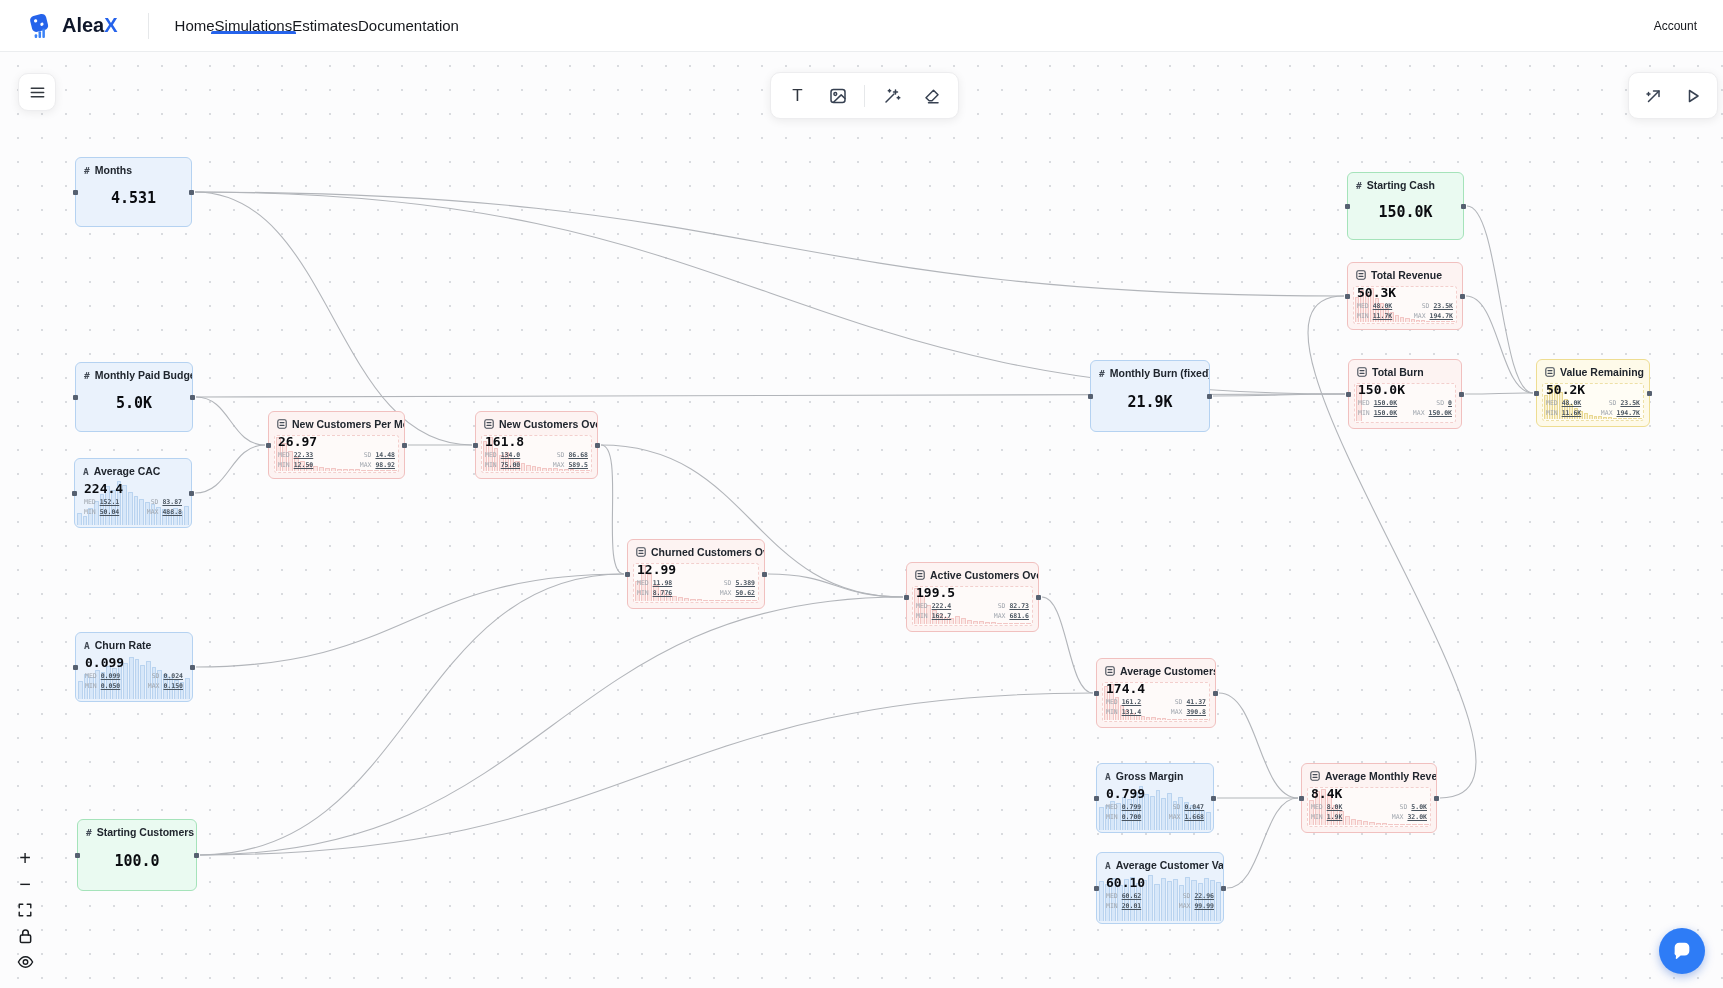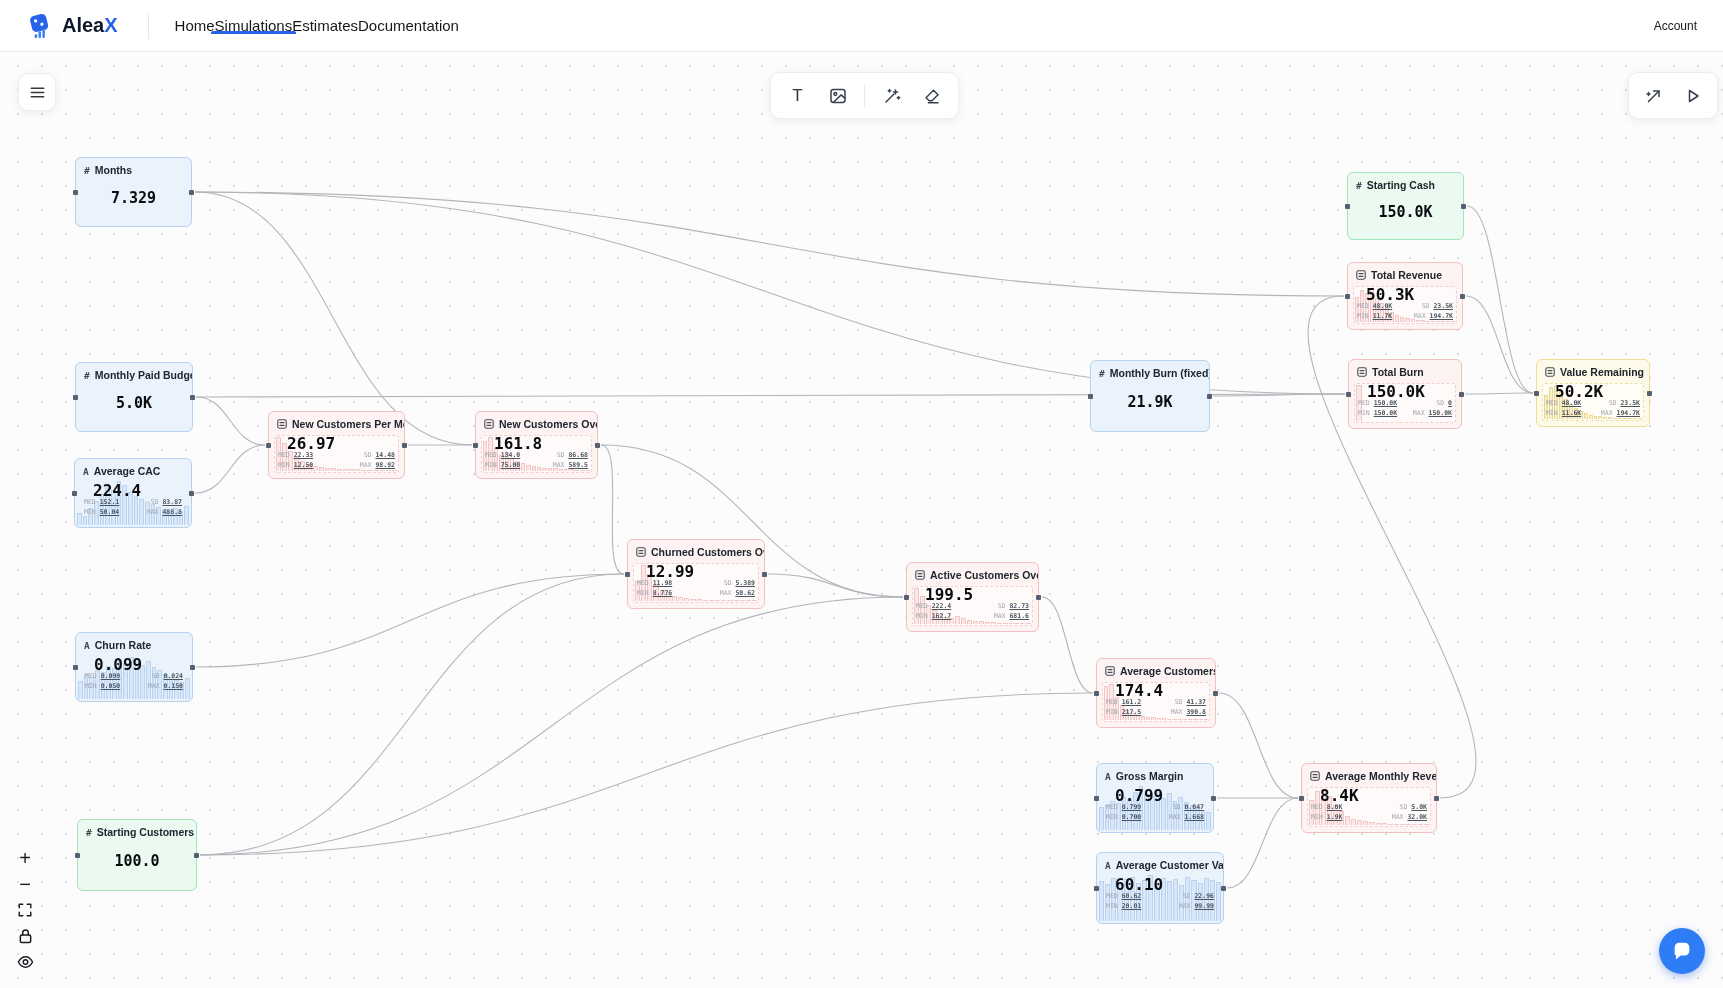--- a/index.html
+++ b/index.html
@@ -35,21 +35,21 @@
     font-family:"DejaVu Sans Mono",monospace; }
   .node.c-blue   { background:var(--blue-bg,#eaf2fc);  border-color:var(--blue-border,#b5d2f1); }
   .node.c-green  { background:var(--green-bg,#eafaf1); border-color:var(--green-border,#a5e3ba); }
   .node.c-pink   { background:var(--pink-bg,#fdf3f2);  border-color:var(--pink-border,#f1c0bf); }
   .node.c-yellow { background:var(--yellow-bg,#fefae9);border-color:var(--yellow-border,#eedd92); }
 
   .node .big { font-family:"DejaVu Sans Mono",monospace; font-weight:bold; color:#0a0c10; }
   .node.const { display:flex; flex-direction:column; }
   .node.const .big { flex:1; display:flex; align-items:center; justify-content:center;
     font-size:15px; padding-bottom:8px; }
-  .node.dist .big, .node.calc .big { position:absolute; left:18px; top:22px; font-size:16px; z-index:3; }
+  .node.dist .big, .node.calc .big { position:absolute; left:9px; top:22px; font-size:13px; z-index:3; }
   .stats { position:absolute; left:9px; right:9px; top:38px; display:flex; justify-content:space-between;
     z-index:3; font-family:"DejaVu Sans Mono",monospace; font-size:6.5px; line-height:1.55; }
   .stats .col.r { text-align:right; }
   .stats .lab { color:#a0a6ae; }
   .stats b { color:#4a5560; font-weight:bold;text-decoration:underline; }
 
   .chart { position:absolute; display:flex; align-items:flex-end; gap:1px; z-index:1; overflow:hidden; }
   .node.dist .chart { left:2px; right:2px; bottom:2px; top:20px; }
   .node.calc .chart { left:5px; right:5px; bottom:5px; top:23px; border:1px dashed #ddd;
     border-radius:3px; padding:1px; background:rgba(255,255,255,.55); }
@@ -140,21 +140,21 @@
       <path d="M 1466 244 C 1499.5 244, 1499.5 341, 1533 341"></path>
       <path d="M 1465 342 C 1499 342, 1499 341, 1533 341"></path>
     </svg>
 
   <div id="node-layer">
       <div class="node const c-blue" style="left: 75px; top: 105px; width: 117px; height: 70px;">
         <div class="title">
           <span class="nicon">#</span>
           <span>Months</span>
         </div>
-        <div class="big">7.329</div>
+        <div class="big">4.531</div>
         <div class="handle l"></div>
         <div class="handle r"></div>
       </div>
       <div class="node const c-blue" style="left: 75px; top: 310px; width: 118px; height: 70px;">
         <div class="title">
           <span class="nicon">#</span>
           <span>Monthly Paid Budget</span>
         </div>
         <div class="big">5.0K</div>
         <div class="handle l"></div>
@@ -473,21 +473,21 @@
           <div class="bar" style="height: 2%;"></div>
           <div class="bar" style="height: 2%;"></div>
           <div class="bar" style="height: 2%;"></div>
           <div class="bar" style="height: 1%;"></div>
           <div class="bar" style="height: 1%;"></div>
         </div>
         <div class="big">174.4</div>
         <div class="stats">
           <div class="col">
             <div><span class="lab">MED </span><b>161.2</b></div>
-            <div><span class="lab">MIN </span><b>217.5</b></div>
+            <div><span class="lab">MIN </span><b>131.4</b></div>
           </div>
           <div class="col r">
             <div><span class="lab">SD </span><b>41.37</b></div>
             <div><span class="lab">MAX </span><b>390.8</b></div>
           </div>
         </div>
         <div class="handle l"></div>
         <div class="handle r"></div>
       </div>
       <div class="node dist c-blue" style="left: 1096px; top: 711px; width: 118px; height: 70px;">

